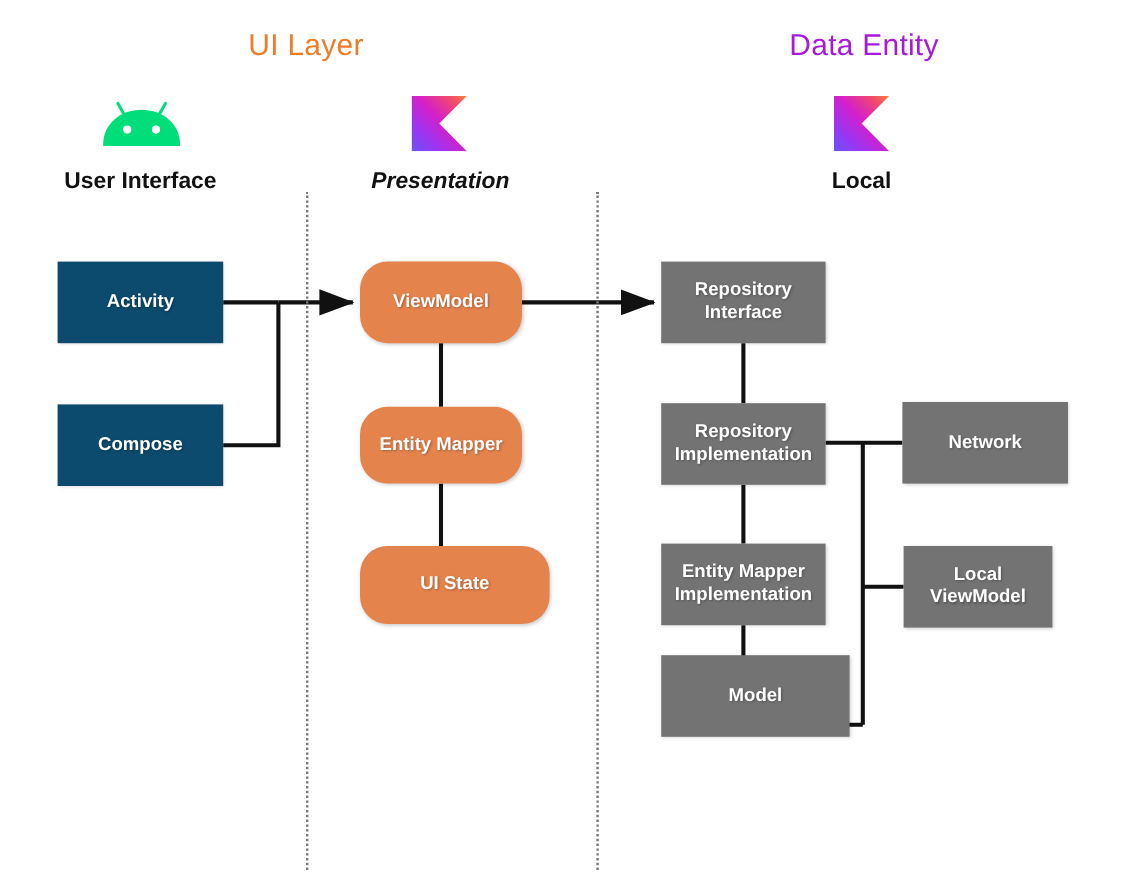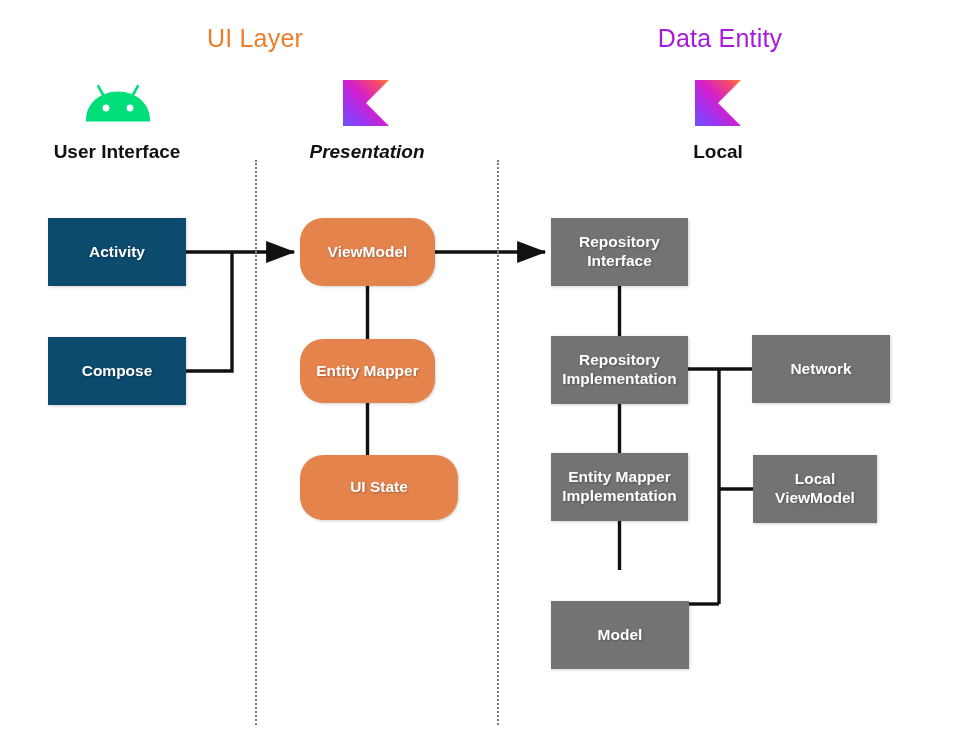--- a/index.html
+++ b/index.html
@@ -91,21 +91,21 @@
   #node-activity   { left: 48px;  top: 218px; width: 138px; height: 68px; }
   #node-compose    { left: 48px;  top: 337px; width: 138px; height: 68px; justify-content: center; }
 
   #node-viewmodel      { left: 300px; top: 218px; width: 135px; height: 68px; }
   #node-entity-mapper  { left: 300px; top: 339px; width: 135px; height: 64px; }
   #node-ui-state       { left: 300px; top: 455px; width: 158px; height: 65px; }
 
   #node-repository-interface      { left: 551px; top: 218px; width: 137px; height: 68px; }
   #node-repository-implementation { left: 551px; top: 336px; width: 137px; height: 68px; }
   #node-entity-mapper-impl        { left: 551px; top: 453px; width: 137px; height: 68px; }
-  #node-model                     { left: 551px; top: 601px; width: 138px; height: 68px; }
+  #node-model                     { left: 551px; top: 546px; width: 157px; height: 68px; }
   #node-network                   { left: 752px; top: 335px; width: 138px; height: 68px; justify-content: center; }
   #node-local-database            { left: 753px; top: 455px; width: 124px; height: 68px; }
 </style>
 </head>
 <body>
 
 <svg id="canvas" viewBox="0 0 956 729" width="956" height="729" xmlns="http://www.w3.org/2000/svg">
   <defs>
     <marker id="arrowhead" markerWidth="9" markerHeight="9" refX="8.2" refY="3.2" orient="auto" markerUnits="strokeWidth">
       <path d="M0,0 L0,6.4 L8.6,3.2 z" fill="#111111"></path>

